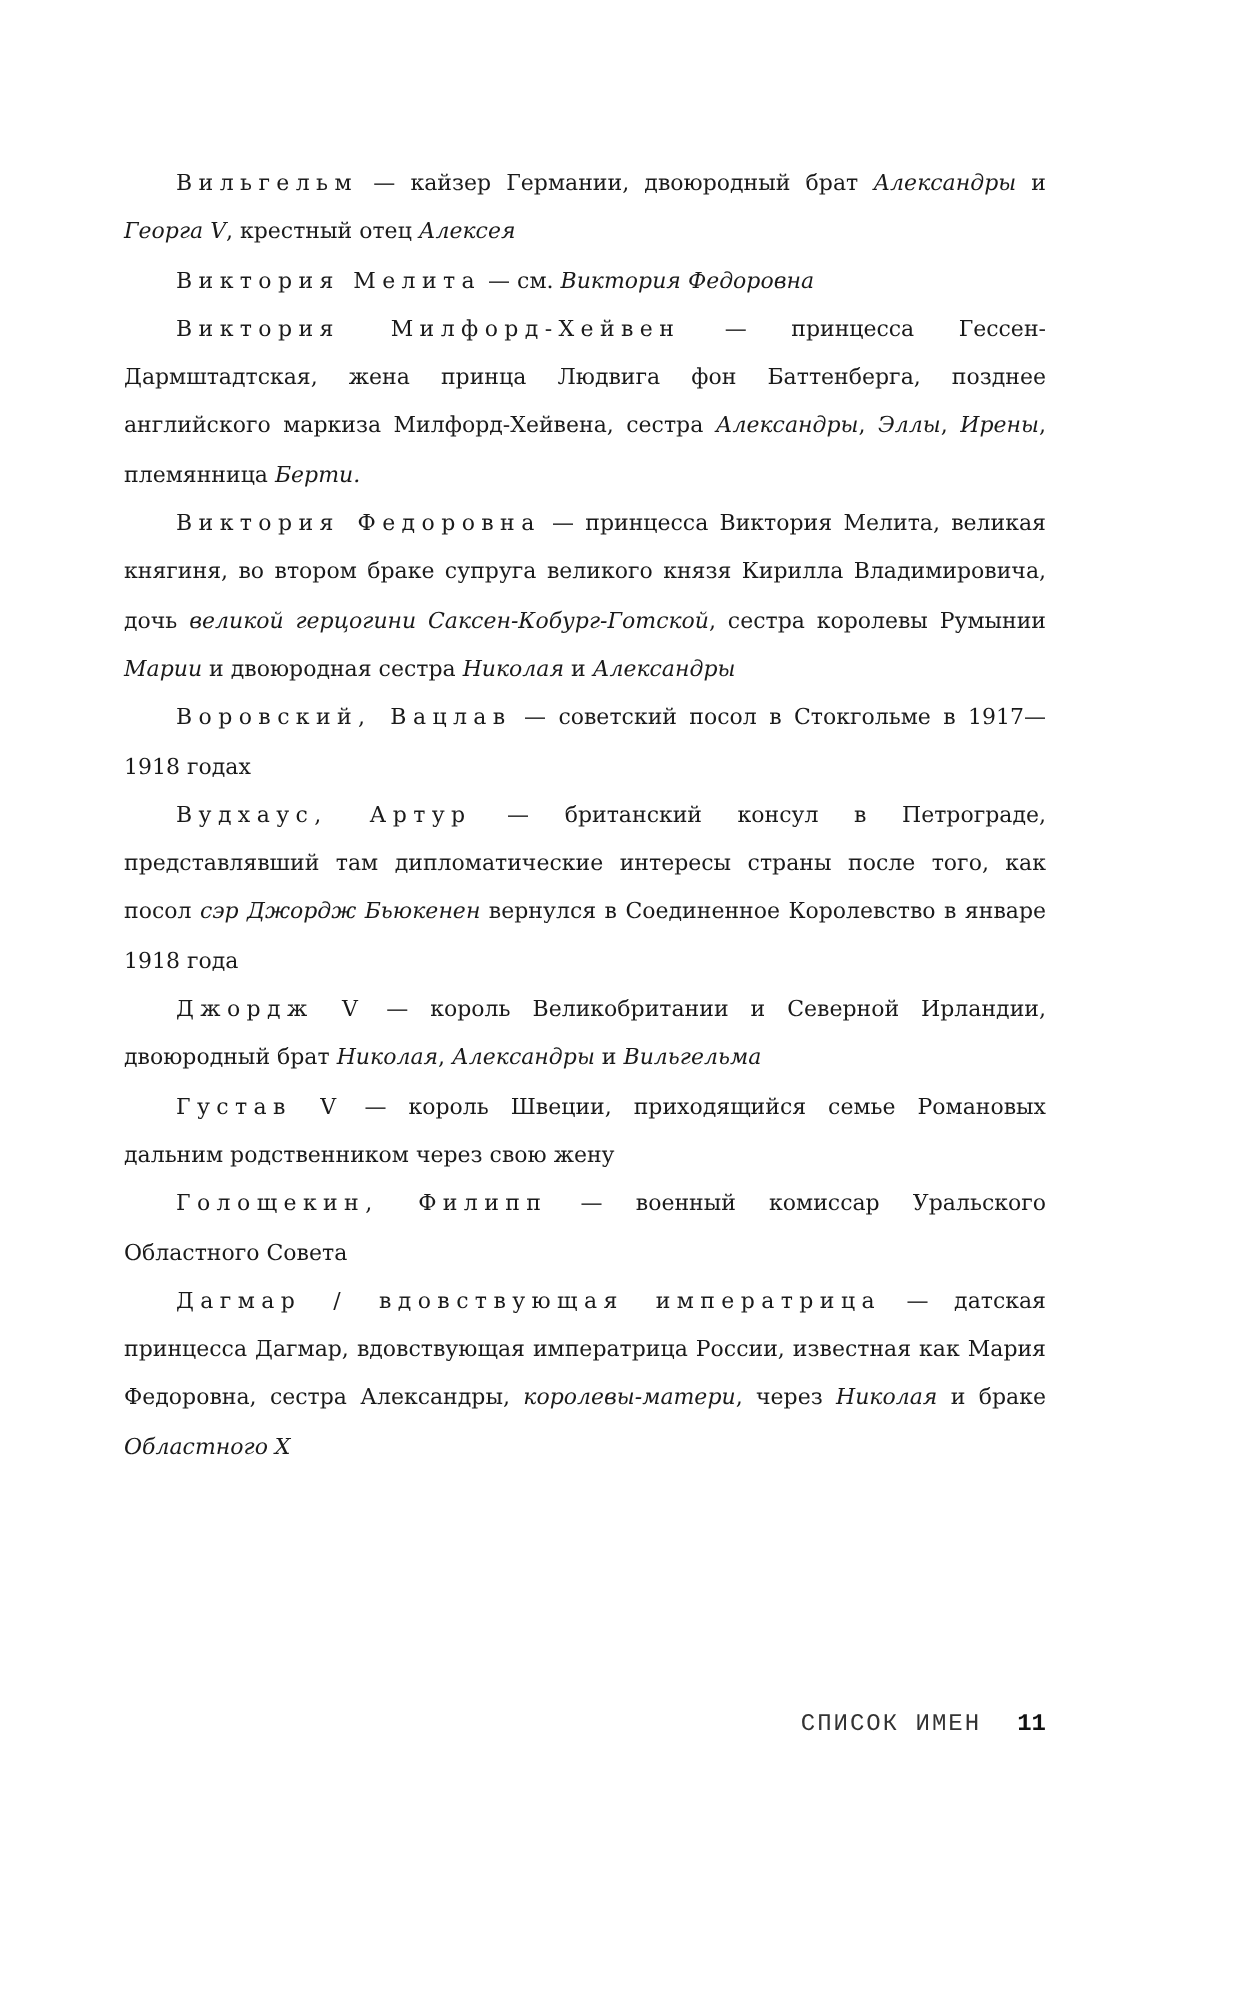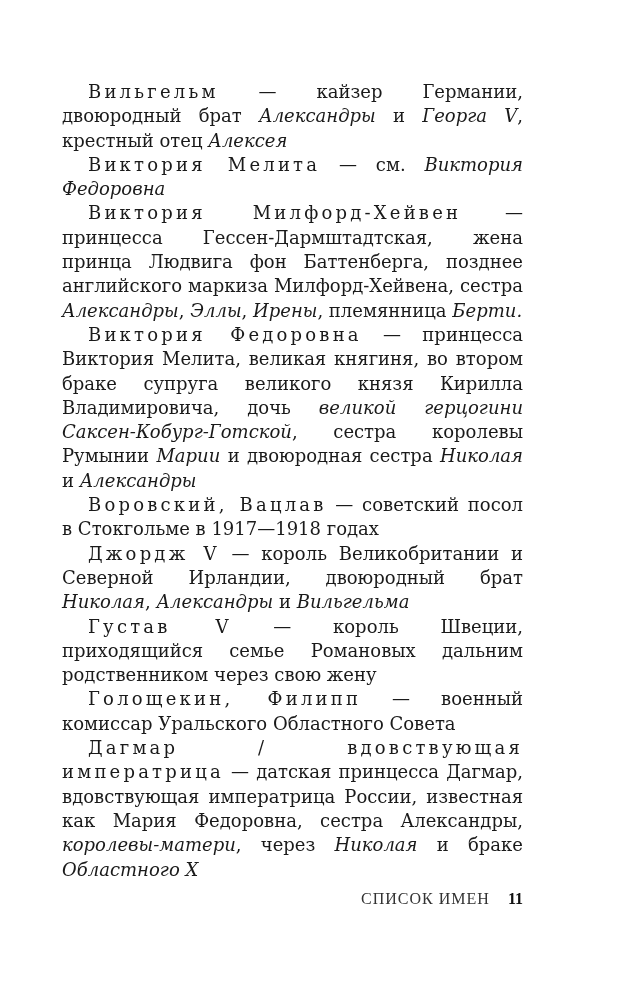--- a/index.html
+++ b/index.html
@@ -3,54 +3,55 @@
 <meta charset="utf-8">
 <style>
   html, body { margin: 0; padding: 0; background: #ffffff; }
   body { width: 619px; height: 1000px; position: relative; overflow: hidden; }
   .page-text {
     position: absolute;
     left: 62px;
     top: 80px;
     width: 461px;
     font-family: "DejaVu Serif", "Liberation Serif", serif;
-    font-size: 18px;
+    font-size: 11px;
     line-height: 24.3px;
     color: #1a1a1a;
   }
   .entry {
     margin: 0;
     text-indent: 26px;
     text-align: justify;
     hyphens: manual;
   }
   .name { letter-spacing: 3.2px; }
   .it { font-style: italic; }
   .footer {
     position: absolute;
-    top: 890px;
+    top: 855px;
     left: 0;
     width: 523px;
     text-align: right;
-    font-family: Liberation Serif, serif;
-    font-size: 16px;
+    font-family: Liberation Mono, monospace;
+    font-size: 12px;
     color: #333;
   }
   .footer .section { letter-spacing: 1px; font-weight: 300; }
   .footer .pagenum { font-weight: bold; margin-left: 18px; color: #111; }
 </style>
 </head>
 <body>
 
 <div class="page-text" id="entries">
     <p class="entry"><span class="name">Вильгельм</span><span> — кайзер Германии, двоюродный брат </span><span class="it">Александры</span><span> и </span><span class="it">Георга V</span><span>, крестный отец </span><span class="it">Алексея</span></p>
     <p class="entry"><span class="name">Виктория Мелита</span><span> — см. </span><span class="it">Виктория Федоровна</span></p>
     <p class="entry"><span class="name">Виктория Милфорд-Хейвен</span><span> — принцесса Гессен-Дармштадтская, жена принца Людвига фон Баттенберга, позднее английского маркиза Милфорд-Хейвена, сестра </span><span class="it">Александры</span><span>, </span><span class="it">Эллы</span><span>, </span><span class="it">Ирены</span><span>, племянница </span><span class="it">Берти.</span></p>
     <p class="entry"><span class="name">Виктория Федоровна</span><span> — принцесса Виктория Мелита, великая княгиня, во втором браке супруга великого князя Кирилла Владимировича, дочь </span><span class="it">великой герцогини Саксен-Кобург-Готской</span><span>, сестра королевы Румынии </span><span class="it">Марии</span><span> и двоюродная сестра </span><span class="it">Николая</span><span> и </span><span class="it">Алек­сандры</span></p>
     <p class="entry"><span class="name">Воровский, Вацлав</span><span> — советский посол в Стокгольме в 1917—1918 годах</span></p>
+    <p class="entry"><span class="name">Вудхаус, Артур</span><span> — британский консул в Петрограде, представлявший там дипломатические интересы страны после того, как посол </span><span class="it">сэр Джордж Бьюкенен</span><span> вернулся в Соединенное Королевство в январе 1918 года</span></p>
     <p class="entry"><span class="name">Джордж V</span><span> — король Великобритании и Северной Ирландии, двоюродный брат </span><span class="it">Николая</span><span>, </span><span class="it">Александры</span><span> и </span><span class="it">Вильгельма</span></p>
     <p class="entry"><span class="name">Густав V</span><span> — король Швеции, приходящийся семье Романовых дальним родственником через свою жену</span></p>
     <p class="entry"><span class="name">Голощекин, Филипп</span><span> — военный комиссар Уральского Областного Совета</span></p>
     <p class="entry"><span class="name">Дагмар / вдовствующая императрица</span><span> — датская принцесса Дагмар, вдовствующая императрица России, известная как Мария Федоровна, сестра Александры, </span><span class="it">королевы-матери</span><span>, через </span><span class="it">Николая</span><span> и браке </span><span class="it">Областного X</span></p>
   </div>
 
 <div class="footer">
   <span class="section">СПИСОК ИМЕН</span><span class="pagenum">11</span>
 </div>
 

